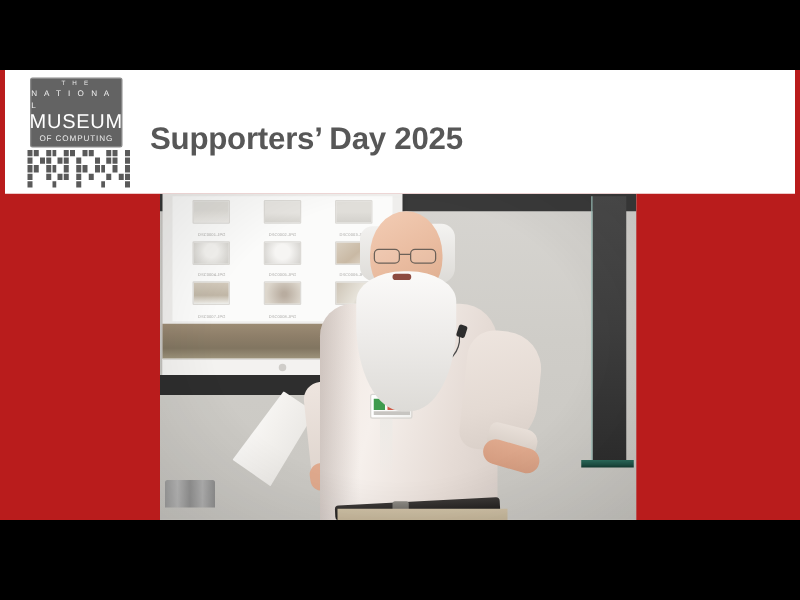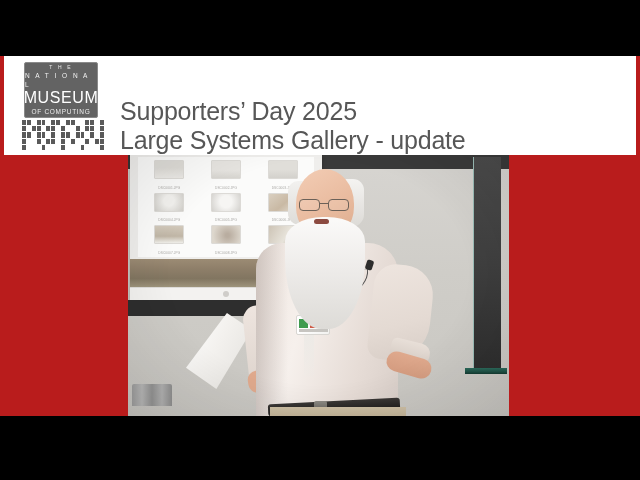--- a/index.html
+++ b/index.html
@@ -122,21 +122,21 @@
   }
   #punchcard i { display: block; background: transparent; }
   #punchcard i.on { background: #5a5a5a; }
 
   
   #headline {
     margin-left: 14px;
     margin-top: 12px;
     color: #575757;
     font-size: 25px;
-    font-weight: normal;
+    font-weight: bold;
     line-height: 29px;
     letter-spacing: -0.2px;
     white-space: pre-line;
   }
   #headline .line2 { display: block; }
 
   
   #photo {
     position: absolute;
     left: 128px;
@@ -674,18 +674,17 @@
             <i class="on"></i>
             <i></i>
             <i></i>
             <i></i>
             <i class="on"></i>
           </div>
       </div>
 
       <h1 id="headline">
         <span>Supporters’ Day 2025</span>
-        <span class="line2">Large Systems Gallery - update</span>
       </h1>
     </div>
 
   </div>
 </div>
 
 </body></html>

